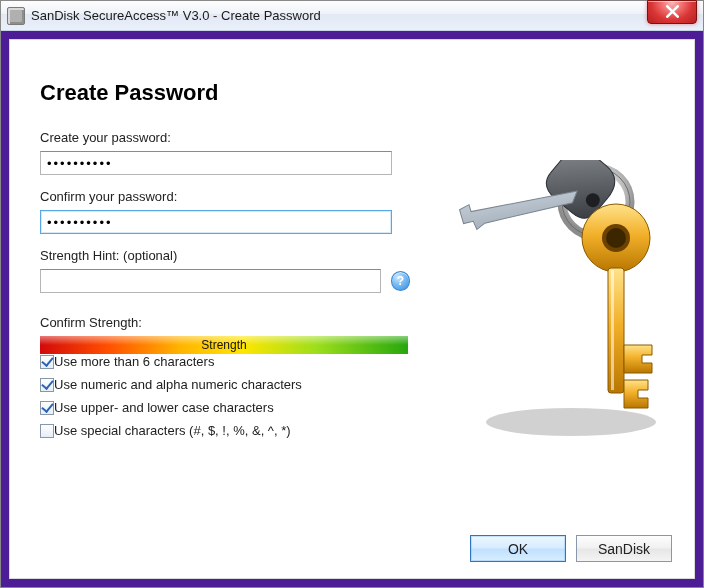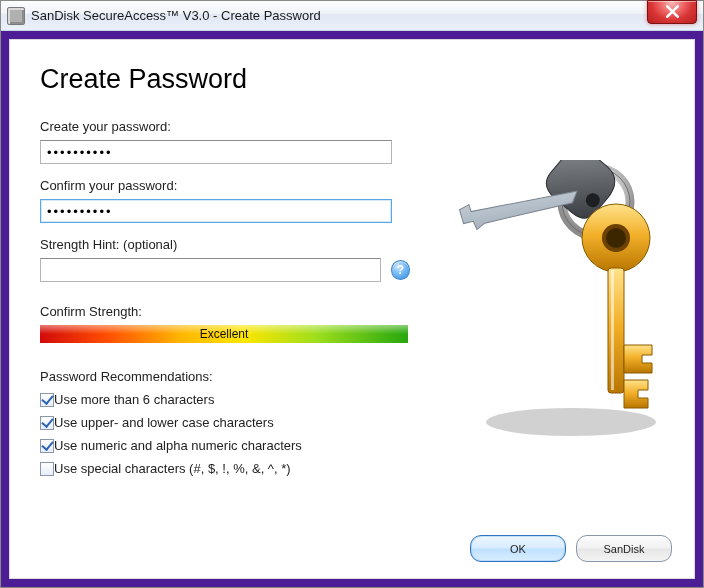--- a/index.html
+++ b/index.html
@@ -12,21 +12,21 @@
                       box-shadow:inset 2px 2px 0 #d9d9d9, inset -2px -2px 0 #8e8e8e;}
   .titlebar .title{flex:1;font-size:13px;color:#1a1a1a;}
   .close-btn{width:48px;height:22px;margin-top:-8px;border:1px solid #7a1212;border-radius:0 0 4px 4px;
              background:radial-gradient(ellipse at 50% 8%,#f7b8b8 0%,#ef6666 35%,#d93636 60%,#b81f1f 100%);
              box-shadow:0 0 4px rgba(200,80,80,.6), inset 0 1px 0 rgba(255,255,255,.5);
              display:flex;align-items:center;justify-content:center;cursor:pointer;}
   .close-btn svg{width:13px;height:13px;}
   
   .content{position:absolute;left:8px;right:8px;top:38px;bottom:8px;border:1px solid #d9d9d9;background:#fff;
            padding:24px 22px 14px 30px;box-sizing:border-box;}
-  h1{font-size:27px;font-weight:400;margin:0 0 24px 0;color:#000;}
+  h1{font-size:22px;font-weight:700;margin:16px 0 24px 0;color:#000;}
   .form-col{width:370px;}
   .field-label{font-size:13px;margin-bottom:6px;color:#222;}
   .field-input{width:352px;height:24px;border:1px solid #b5b5b5;border-top-color:#8a8a8a;padding:0 6px;font-size:13px;
                font-family:inherit;box-sizing:border-box;}
   .field-input.focused{border:1px solid #5aa7e6;box-shadow:0 0 0 1px rgba(90,167,230,.25) inset;}
   .pw{letter-spacing:2px;font-family:Arial,sans-serif;}
   .field-block{margin-bottom:14px;}
   .hint-row{display:flex;align-items:center;gap:10px;}
   .help-icon{width:18px;height:18px;border-radius:50%;background:radial-gradient(circle at 35% 30%,#cfe8ff 0%,#7fbef5 40%,#2f8fe0 100%);
              border:1px solid #3a84c8;display:flex;align-items:center;justify-content:center;color:#fff;font-weight:700;
@@ -40,21 +40,21 @@
   .rec-title{margin-top:26px;margin-bottom:8px;}
   .rec-item{display:flex;align-items:center;margin-bottom:8px;}
   .cbx{width:14px;height:14px;border:1px solid #8a97ab;background:linear-gradient(to bottom,#fefefe,#e7eef8);
        box-sizing:border-box;display:flex;align-items:center;justify-content:center;}
   .cbx.checked::after{content:"";width:9px;height:5px;border-left:2px solid #2a63b3;border-bottom:2px solid #2a63b3;
                       transform:rotate(-50deg);margin-top:-3px;}
   
   .keys-art{position:absolute;right:18px;top:120px;width:230px;height:280px;}
   
   .btn-row{position:absolute;right:22px;bottom:16px;display:flex;gap:10px;}
-  .btn{width:94px;height:25px;font-size:11px;border:1px solid #8a97ab;border-radius:11px;cursor:pointer;
+  .btn{width:94px;height:25px;font-size:14px;border:1px solid #8a97ab;border-radius:0;cursor:pointer;
        display:flex;align-items:center;justify-content:center;
        background:linear-gradient(to bottom,#fdfdfd 0%,#f1f1f1 48%,#e6e6e6 52%,#f4f4f4 100%);}
   .btn.primary{border-color:#2f74bf;background:linear-gradient(to bottom,#eef7ff 0%,#d7ecff 48%,#bfe0ff 52%,#d9eeff 100%);
                box-shadow:0 0 0 1px rgba(120,180,240,.35) inset;}
 </style>
 </head>
 <body>
 
 <div class="window">
 
@@ -86,36 +86,35 @@
       <div class="field-block">
         <div class="field-label">Strength Hint: (optional)</div>
         <div class="hint-row">
           <input class="field-input" type="text" value="" style="">
           <div class="help-icon">?</div>
         </div>
       </div>
 
       <div class="field-label strength-label">Confirm Strength:</div>
       <div class="strength-bar">
-        <span class="strength-text">Excellent</span>
+        <span class="strength-text">Strength</span>
       </div>
 
-      <div class="field-label rec-title">Password Recommendations:</div>
 
       <div class="rec-item">
         <div class="cbx checked"></div>
         <span>Use more than 6 characters</span>
       </div>
       <div class="rec-item">
         <div class="cbx checked"></div>
-        <span>Use upper- and lower case characters</span>
+        <span>Use numeric and alpha numeric characters</span>
       </div>
       <div class="rec-item">
         <div class="cbx checked"></div>
-        <span>Use numeric and alpha numeric characters</span>
+        <span>Use upper- and lower case characters</span>
       </div>
       <div class="rec-item">
         <div class="cbx"></div>
         <span>Use special characters (#, $, !, %, &amp;, ^, *)</span>
       </div>
 
     </div>
 
     <svg class="keys-art" viewBox="0 0 230 280">
       <defs>

